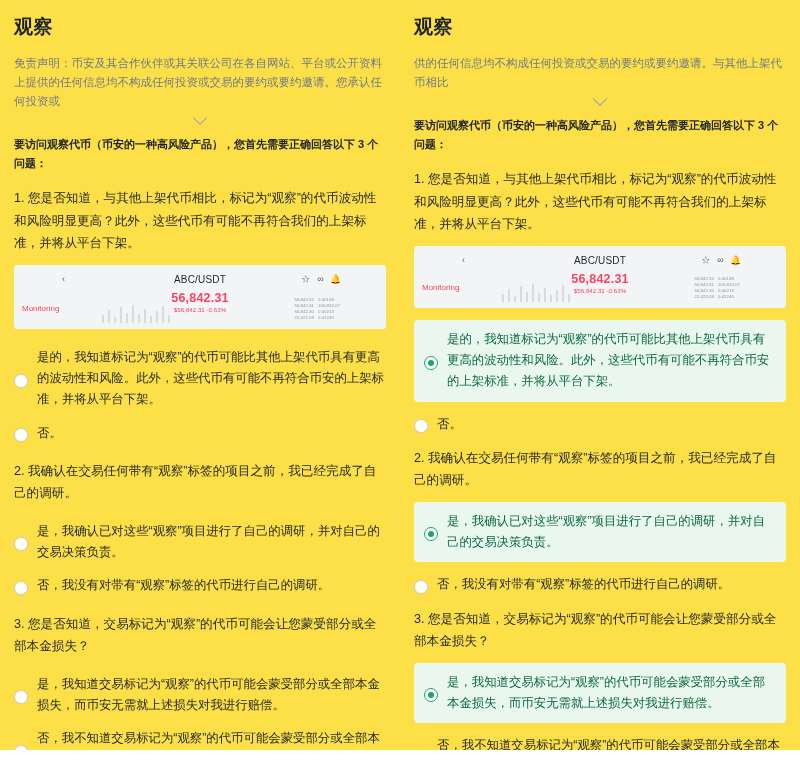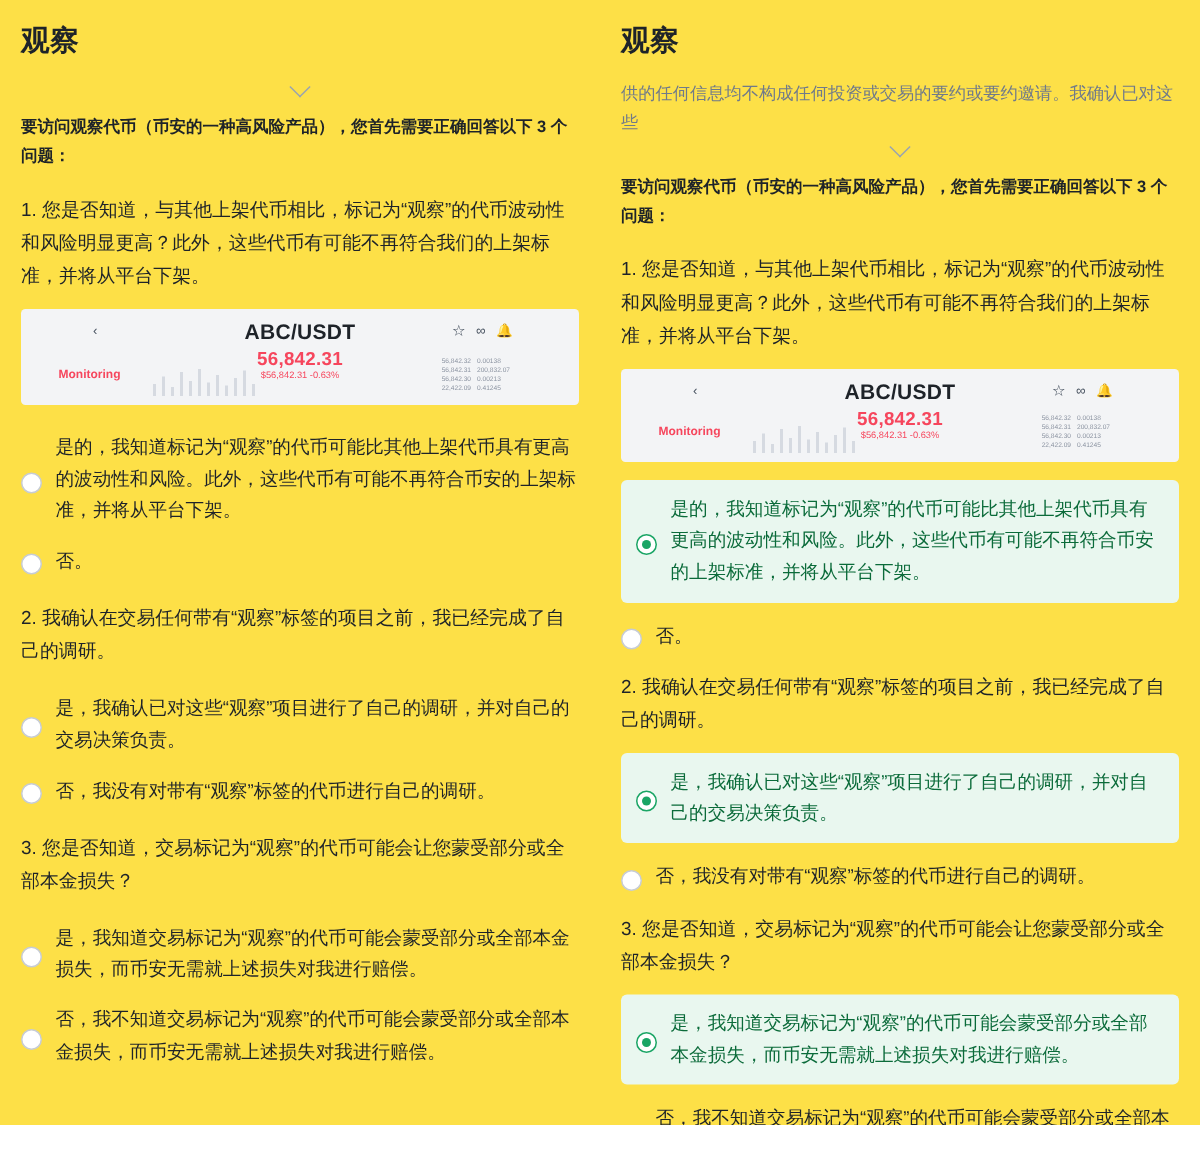--- a/index.html
+++ b/index.html
@@ -91,22 +91,22 @@
     height: 14px;
   }
   .chart-back {
     position: absolute;
     left: 38px;
     top: 1px;
     font-size: 9px;
     color: #4b5563;
   }
   .chart-pair {
-    font-size: 14px;
-    font-weight: bold;
+    font-size: 10px;
+    font-weight: normal;
     color: #1e2329;
     letter-spacing: 0.2px;
   }
   .chart-icons {
     position: absolute;
     right: 34px;
     top: 0px;
     display: flex;
     gap: 7px;
     align-items: center;
@@ -122,25 +122,25 @@
     letter-spacing: 0.2px;
   }
   .chart-sub {
     text-align: center;
     font-size: 6.2px;
     color: #f6465d;
     margin-top: 1px;
   }
   .monitor-tag {
     position: absolute;
-    left: 25px;
+    left: 8px;
     bottom: 16px;
     font-size: 8px;
     color: #f6465d;
-    font-weight: bold;
+    font-weight: normal;
   }
   .mini-rows {
     position: absolute;
     right: 46px;
     bottom: 8px;
     display: flex;
     flex-direction: column;
     gap: 1px;
   }
   .mini-row {
@@ -214,20 +214,21 @@
 </style>
 </head>
 <body>
 
 <div class="screens">
 
   <div class="panel left">
 
     <div class="title">观察</div>
 
+    <div class="disclaimer">免责声明：币安及其合作伙伴或其关联公司在各自网站、平台或公开资料上提供的任何信息均不构成任何投资或交易的要约或要约邀请。您承认任何投资或</div>
 
     <div class="chevron-wrap">
       <span class="chevron"></span>
     </div>
 
     <div class="lead">要访问观察代币（币安的一种高风险产品），您首先需要正确回答以下 3 个问题：</div>
 
     <div class="q-text">1. 您是否知道，与其他上架代币相比，标记为“观察”的代币波动性和风险明显更高？此外，这些代币有可能不再符合我们的上架标准，并将从平台下架。</div>
 
     <div class="chart-card">
@@ -309,21 +310,21 @@
       <span class="radio"></span>
       <span class="label">否，我不知道交易标记为“观察”的代币可能会蒙受部分或全部本金损失，而币安无需就上述损失对我进行赔偿。</span>
     </div>
 
   </div>
 
   <div class="panel right">
 
     <div class="title">观察</div>
 
-    <div class="disclaimer">供的任何信息均不构成任何投资或交易的要约或要约邀请。我确认已对这些</div>
+    <div class="disclaimer">供的任何信息均不构成任何投资或交易的要约或要约邀请。与其他上架代币相比</div>
 
     <div class="chevron-wrap">
       <span class="chevron"></span>
     </div>
 
     <div class="lead">要访问观察代币（币安的一种高风险产品），您首先需要正确回答以下 3 个问题：</div>
 
     <div class="q-text">1. 您是否知道，与其他上架代币相比，标记为“观察”的代币波动性和风险明显更高？此外，这些代币有可能不再符合我们的上架标准，并将从平台下架。</div>
 
     <div class="chart-card right-variant">

